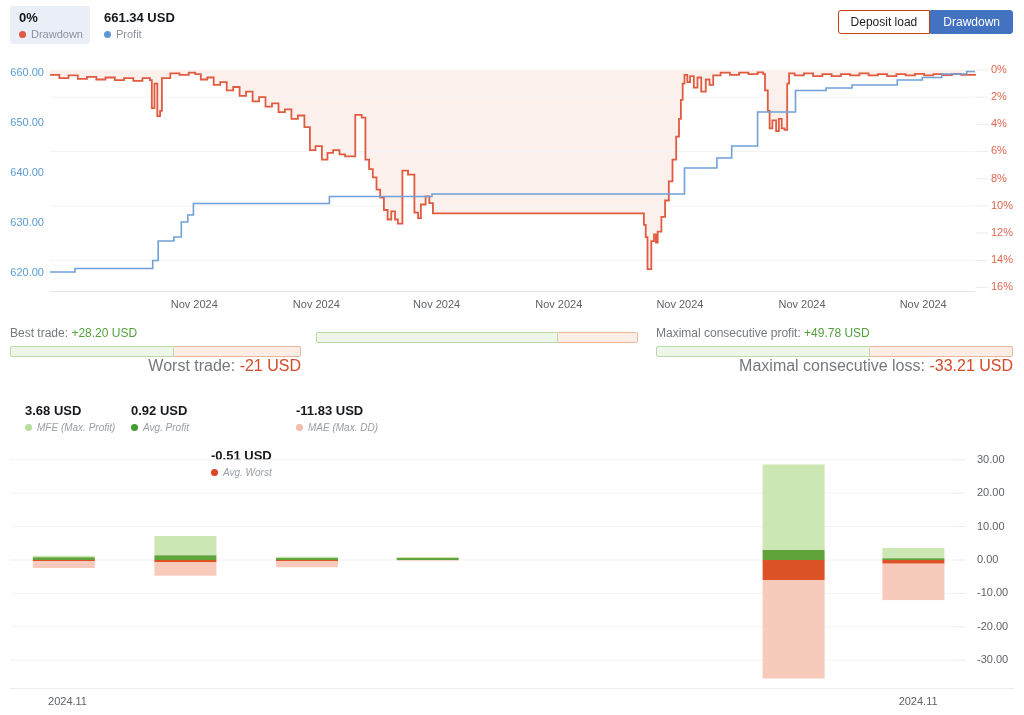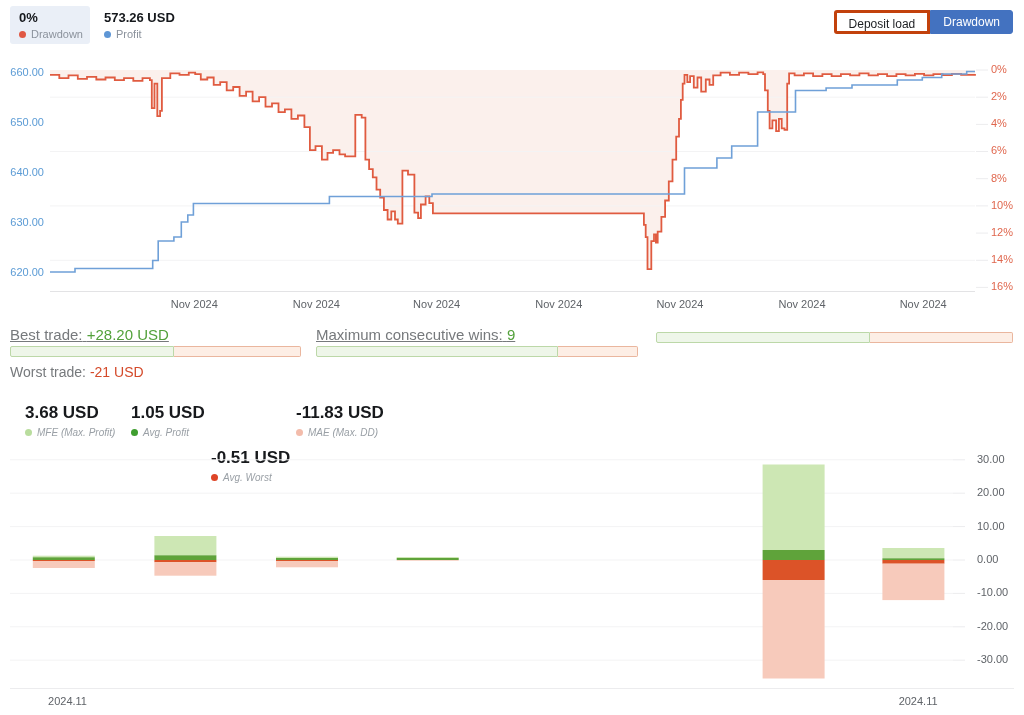--- a/index.html
+++ b/index.html
@@ -10,51 +10,51 @@
   }
   
   .hdr-card{position:absolute;box-sizing:border-box;}
   .dd-card{left:10px;top:6px;width:80px;height:38px;background:#eaeff7;border-radius:3px;padding:5px 0 0 9px;}
   .bal-card{left:104px;top:11px;}
   .big-num{font-size:13px;font-weight:bold;color:#15181c;line-height:14px;}
   .sub-row{font-size:11px;color:#8b929c;margin-top:3px;display:flex;align-items:center;}
   .dot{width:7px;height:7px;border-radius:50%;display:inline-block;margin-right:5px;flex:0 0 auto;}
   .btn-group{position:absolute;top:10px;right:11px;display:flex;}
   .btn{height:24px;font-size:12px;padding:0 12px;border-radius:3px;font-family:"Liberation Sans",sans-serif;cursor:pointer;line-height:22px;}
-  .btn-white{background:#ffffff;border:3px solid #c2410c;color:#1c1e21;border-radius:3px 0 0 3px;}
+  .btn-white{background:#ffffff;border:1px solid #c2410c;color:#1c1e21;border-radius:3px 0 0 3px;}
   .btn-blue{background:#4372c0;border:1px solid #4372c0;color:#ffffff;border-radius:0 3px 3px 0;}
   
   .sb{position:absolute;top:326px;}
-  .sb-top{font-size:15px;color:#76797c;height:14px;text-decoration:underline;}
-  .sb-bot{font-size:14px;color:#76797c;text-align:left;margin-top:7px;}
+  .sb-top{font-size:12px;color:#76797c;height:14px;}
+  .sb-bot{font-size:16px;color:#76797c;text-align:right;}
   .sb-bar{height:11px;display:flex;margin-top:6px;}
   .sb-g{background:#eef6e9;border:1px solid #bcd8a8;border-radius:2px 0 0 2px;box-sizing:border-box;}
   .sb-r{background:#fdeee5;border:1px solid #eab69e;border-left:none;border-radius:0 2px 2px 0;box-sizing:border-box;flex:1;}
   .pos{color:#53a13b;}
   .neg{color:#d44a2a;}
   
   .ts{position:absolute;top:403px;}
-  .ts-v{font-size:17px;font-weight:bold;color:#17191c;}
+  .ts-v{font-size:13px;font-weight:bold;color:#17191c;}
   .ts-l{font-size:10px;color:#9aa0a6;margin-top:4px;display:flex;align-items:center;font-style:italic;}
   
   #charts{position:absolute;left:0;top:0;pointer-events:none;}
 </style>
 </head>
 <body>
 
 <div style="position:absolute;left:0;top:0;width:1024px;height:50px;">
   <div class="hdr-card dd-card">
     <div class="big-num">0%</div>
     <div class="sub-row">
       <span class="dot" id="dd-dot" style="background: rgb(224, 88, 68);"></span>
       <span>Drawdown</span>
     </div>
   </div>
   <div class="hdr-card bal-card">
-    <div class="big-num">573.26 USD</div>
+    <div class="big-num">661.34 USD</div>
     <div class="sub-row">
       <span class="dot" id="bal-dot" style="background: rgb(94, 150, 213);"></span>
       <span>Profit</span>
     </div>
   </div>
   <div class="btn-group">
     <button class="btn btn-white">Deposit load</button>
     <button class="btn btn-blue">Drawdown</button>
   </div>
 </div>
@@ -68,46 +68,50 @@
     <div class="sb-g gauge-green" style="width: 56.5%;"></div>
     <div class="sb-r"></div>
   </div>
   <div class="sb-bot">
     <span>Worst trade:</span>
     <span class="neg">-21 USD</span>
   </div>
 </div>
 
 <div class="sb" style="left:316px;width:322px;">
-  <div class="sb-top">
-    <span>Maximum consecutive wins:</span>
-    <span class="pos">9</span>
-  </div>
   <div class="sb-bar">
     <div class="sb-g gauge-green" style="width: 75%;"></div>
     <div class="sb-r"></div>
   </div>
 </div>
 
 <div class="sb" style="left:656px;width:357px;">
+  <div class="sb-top">
+    <span>Maximal consecutive profit:</span>
+    <span class="pos">+49.78 USD</span>
+  </div>
   <div class="sb-bar">
     <div class="sb-g gauge-green" style="width: 60%;"></div>
     <div class="sb-r"></div>
   </div>
+  <div class="sb-bot">
+    <span>Maximal consecutive loss:</span>
+    <span class="neg">-33.21 USD</span>
+  </div>
 </div>
 
 <div class="ts" style="left:25px;">
   <div class="ts-v">3.68 USD</div>
   <div class="ts-l">
       <span class="dot ts-dot" style="background: rgb(185, 221, 158);"></span>
     <span>MFE (Max. Profit)</span>
     </div>
 </div>
 <div class="ts" style="left:131px;">
-  <div class="ts-v">1.05 USD</div>
+  <div class="ts-v">0.92 USD</div>
   <div class="ts-l">
       <span class="dot ts-dot" style="background: rgb(63, 158, 47);"></span>
     <span>Avg. Profit</span>
     </div>
 </div>
 <div class="ts" style="left:211px;margin-top:45px;">
   <div class="ts-v">-0.51 USD</div>
   <div class="ts-l">
       <span class="dot ts-dot" style="background: rgb(222, 69, 39);"></span>
     <span>Avg. Worst</span>

